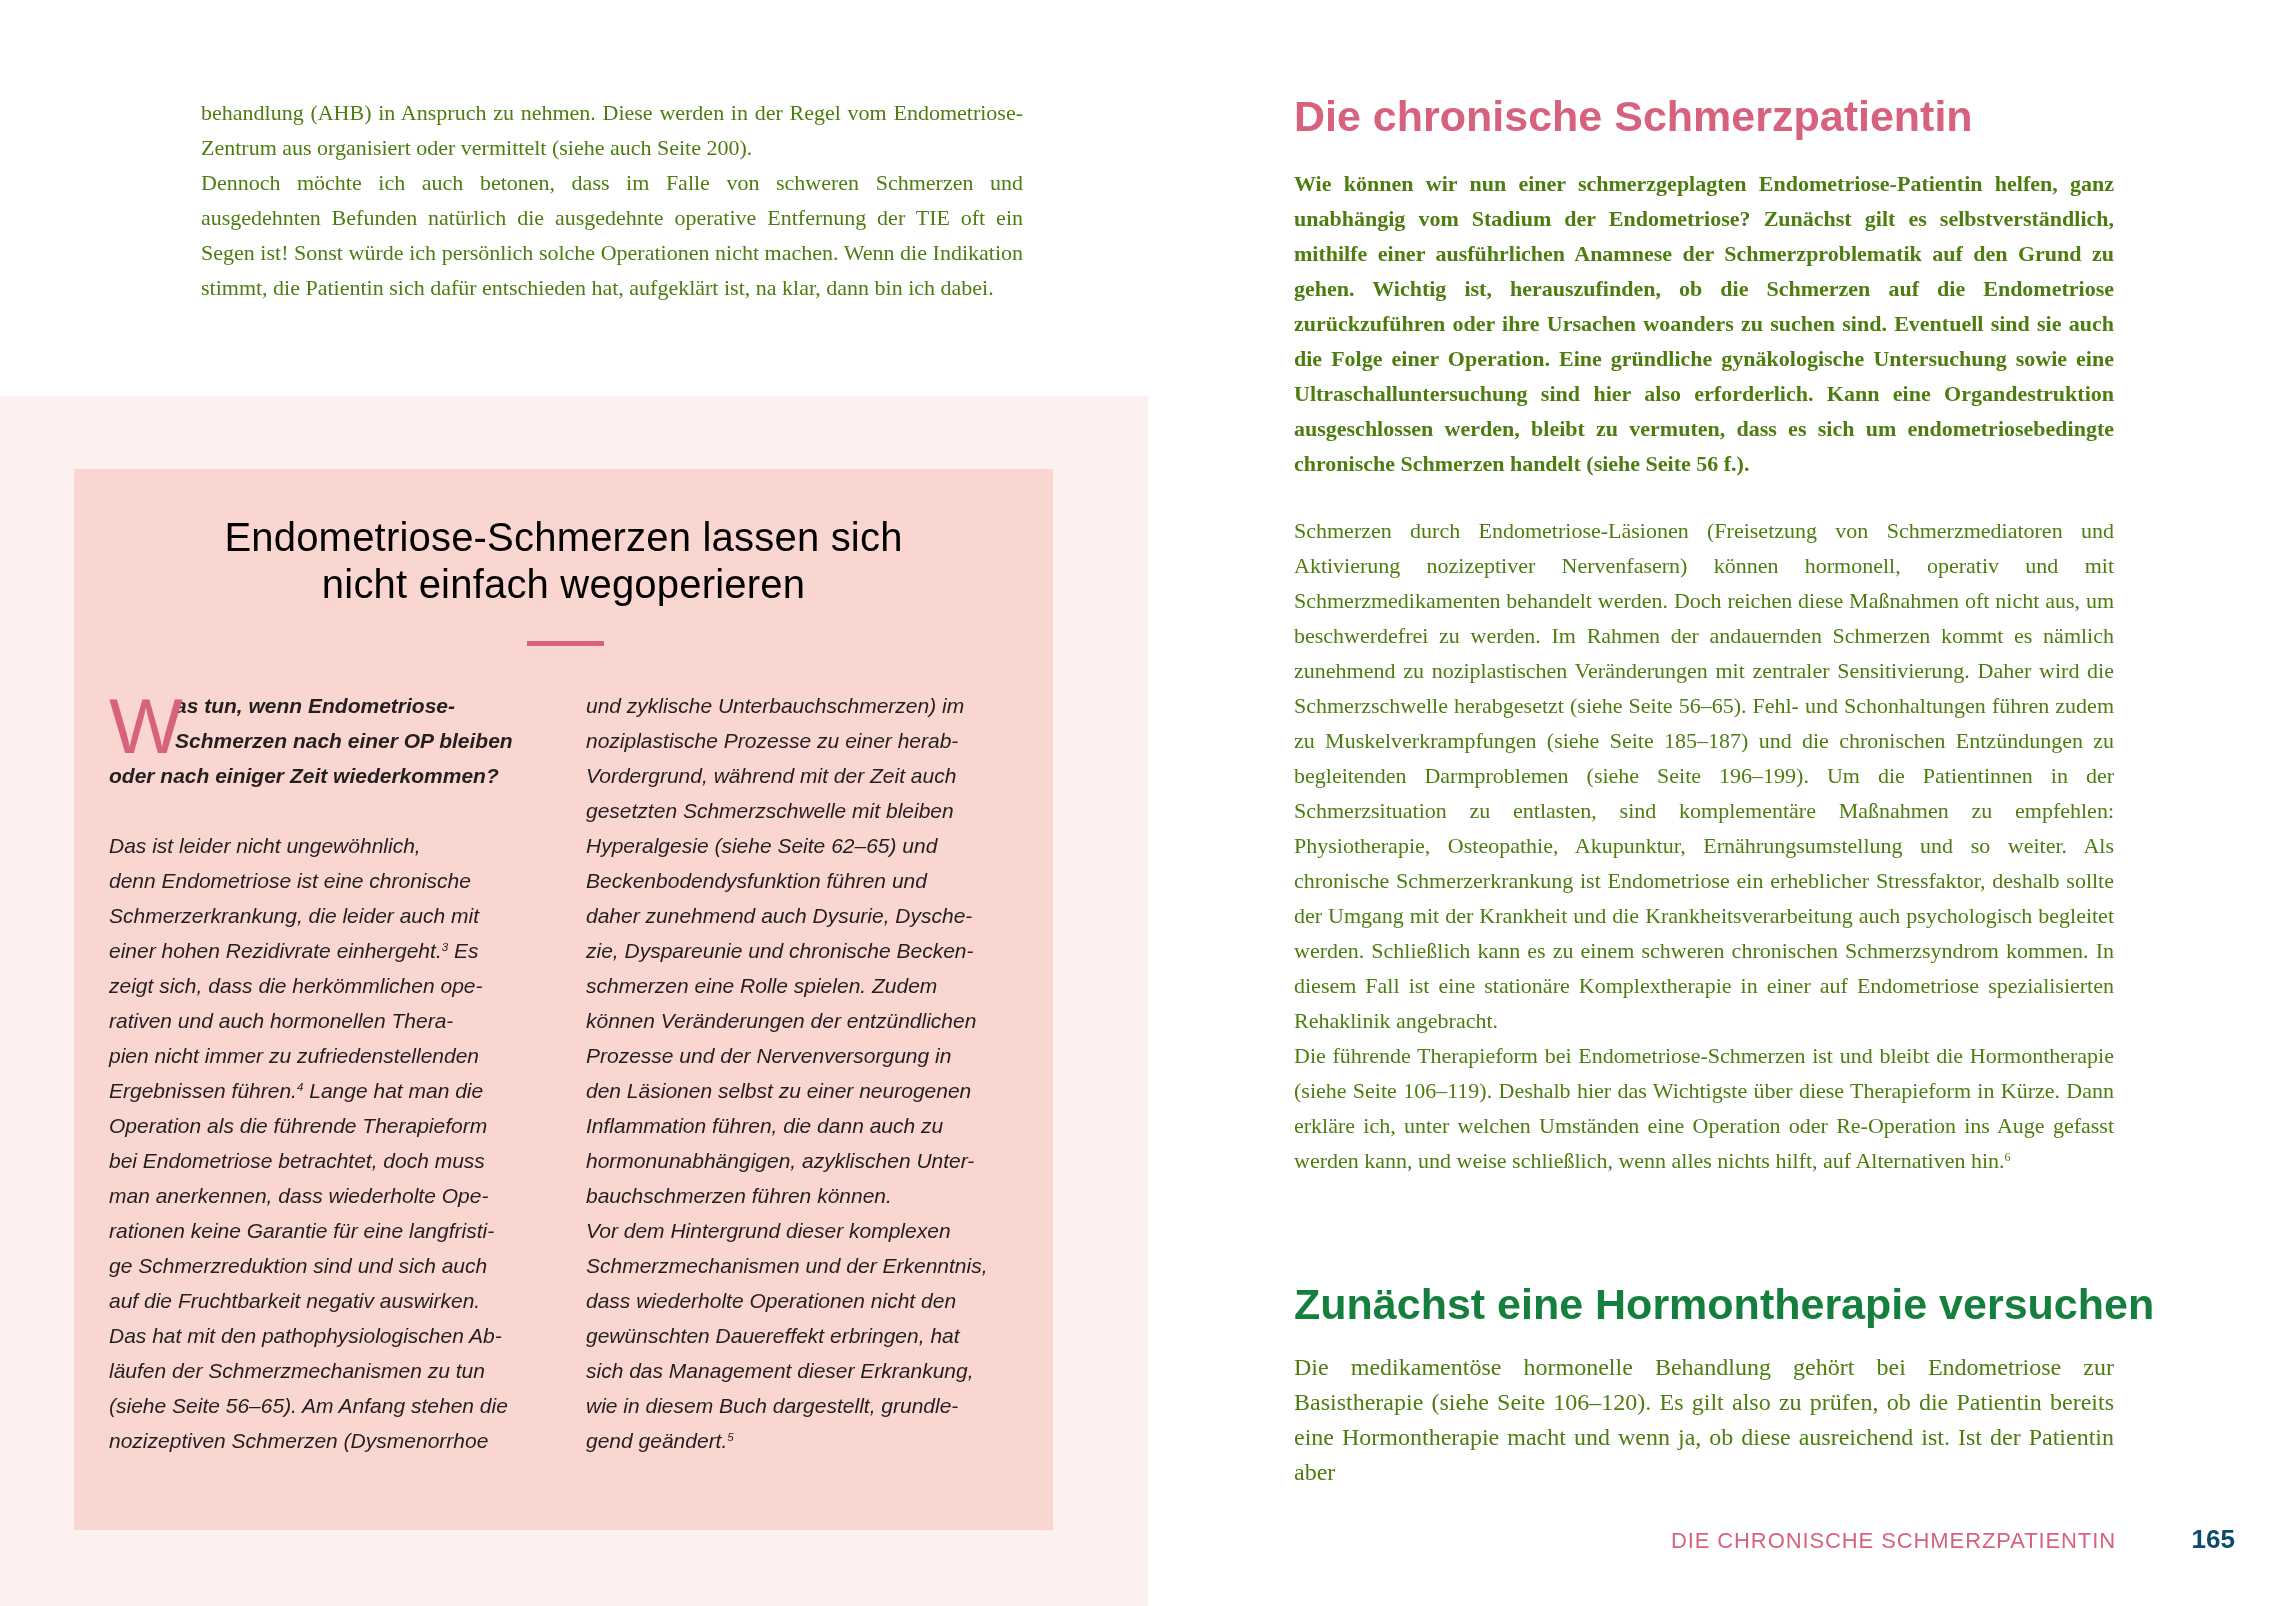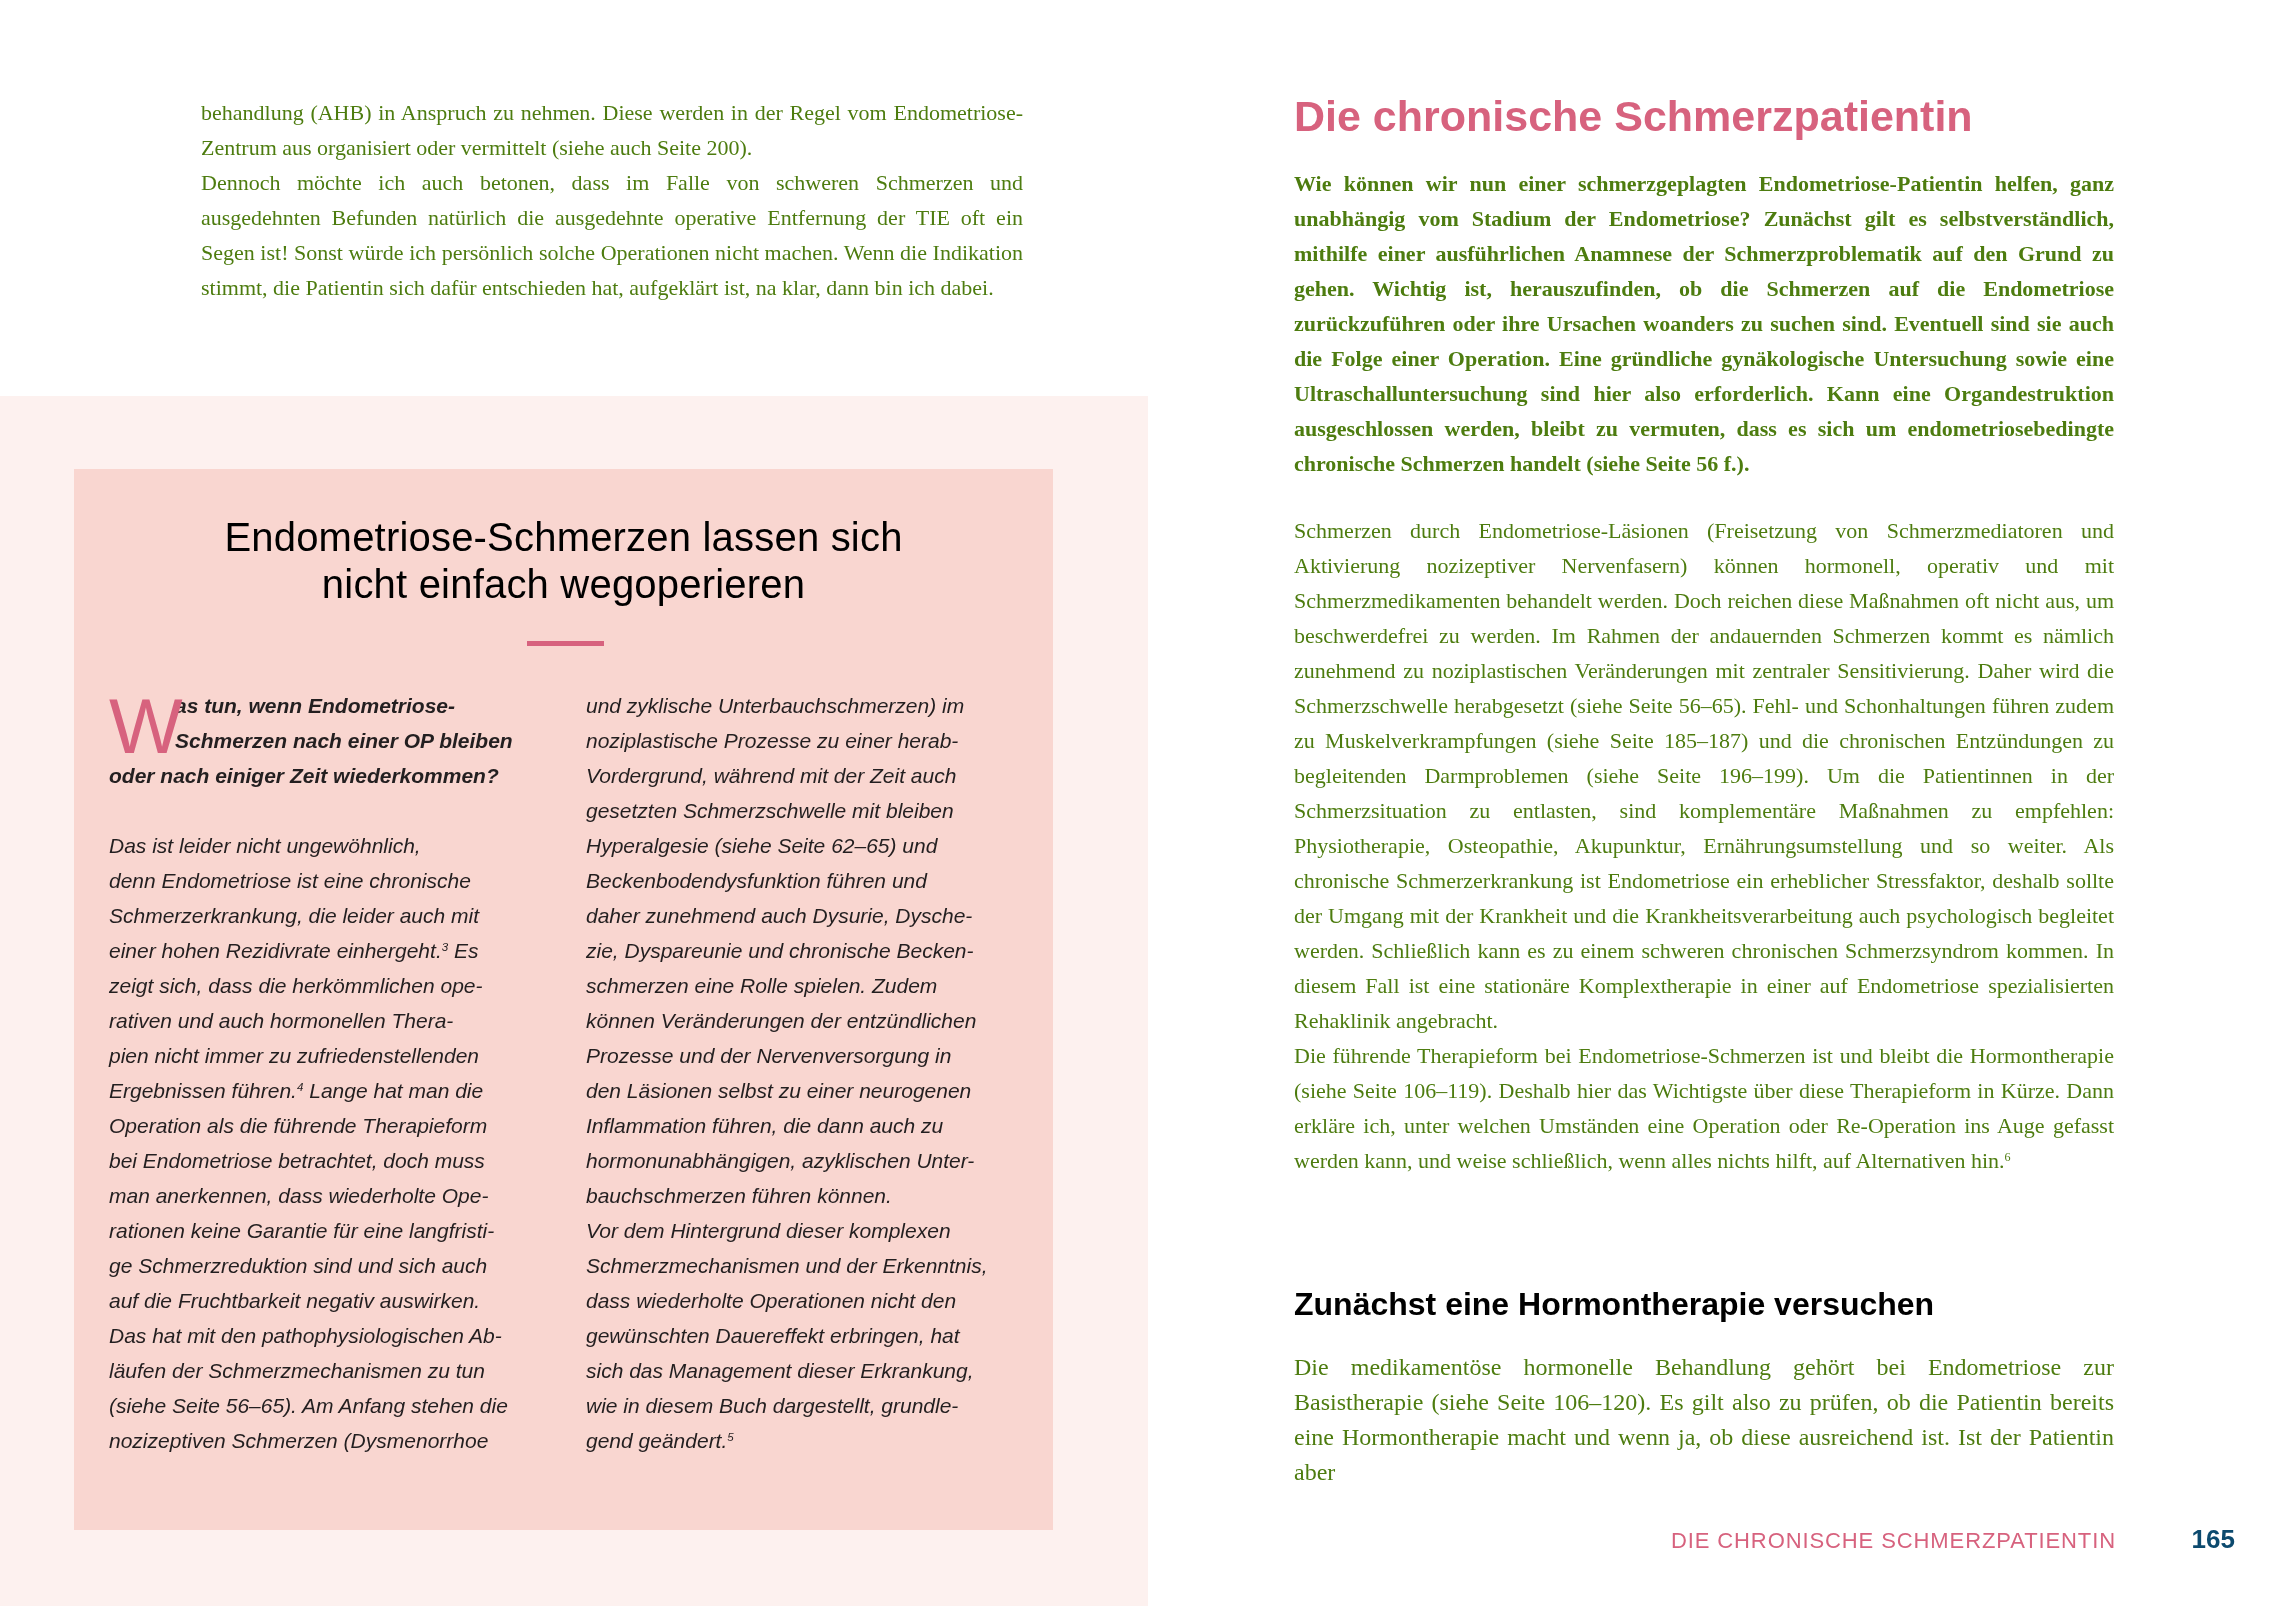--- a/index.html
+++ b/index.html
@@ -30,21 +30,21 @@
   .dropcap { position:absolute; left:0; top:4.6px; color:#d7627e; font-size:78px; line-height:67px; font-weight:400; }
   .indent { padding-left:66px; }
   sup { font-size:0.55em; vertical-align:0.6em; line-height:0; }
 
   
   #r-heading { left:1294px; top:91px; color:#d7627e; font-size:43px; line-height:51px; font-weight:700; }
   #r-intro { left:1294px; top:166px; width:820px; font-size:22px; line-height:35px; font-weight:700; text-align:justify; text-align-last:left; }
   #r-body { left:1294px; top:513px; width:820px; font-size:22px; line-height:35px; text-align:justify; }
   #r-body p { margin:0; }
   #r-body p.end { text-align-last:left; }
-  #r-sub { left:1294px; top:1283px; color:#000000; font-size:32px; line-height:43px; font-weight:700; }
+  #r-sub { left:1294px; top:1283px; color:#15803d; font-size:43px; line-height:43px; font-weight:700; }
   #r-last { left:1294px; top:1350px; width:820px; font-size:24px; line-height:35px; text-align:justify; text-align-last:justify; }
 
   #footer-running { left:1543px; top:1527px; width:573px; text-align:right; color:#d7627e; font-size:22px; letter-spacing:0.9px; line-height:27.4px; }
   #footer-page { left:2172px; top:1523px; width:63px; text-align:right; color:#0c4a6e; font-size:26px; font-weight:700; line-height:32px; }
 </style>
 </head>
 <body>
 
 <div id="left-top" class="abs serif">
   <p>behandlung (AHB) in Anspruch zu nehmen. Diese werden in der Regel vom Endometriose-Zentrum aus organisiert oder vermittelt (siehe auch Seite 200).</p>

